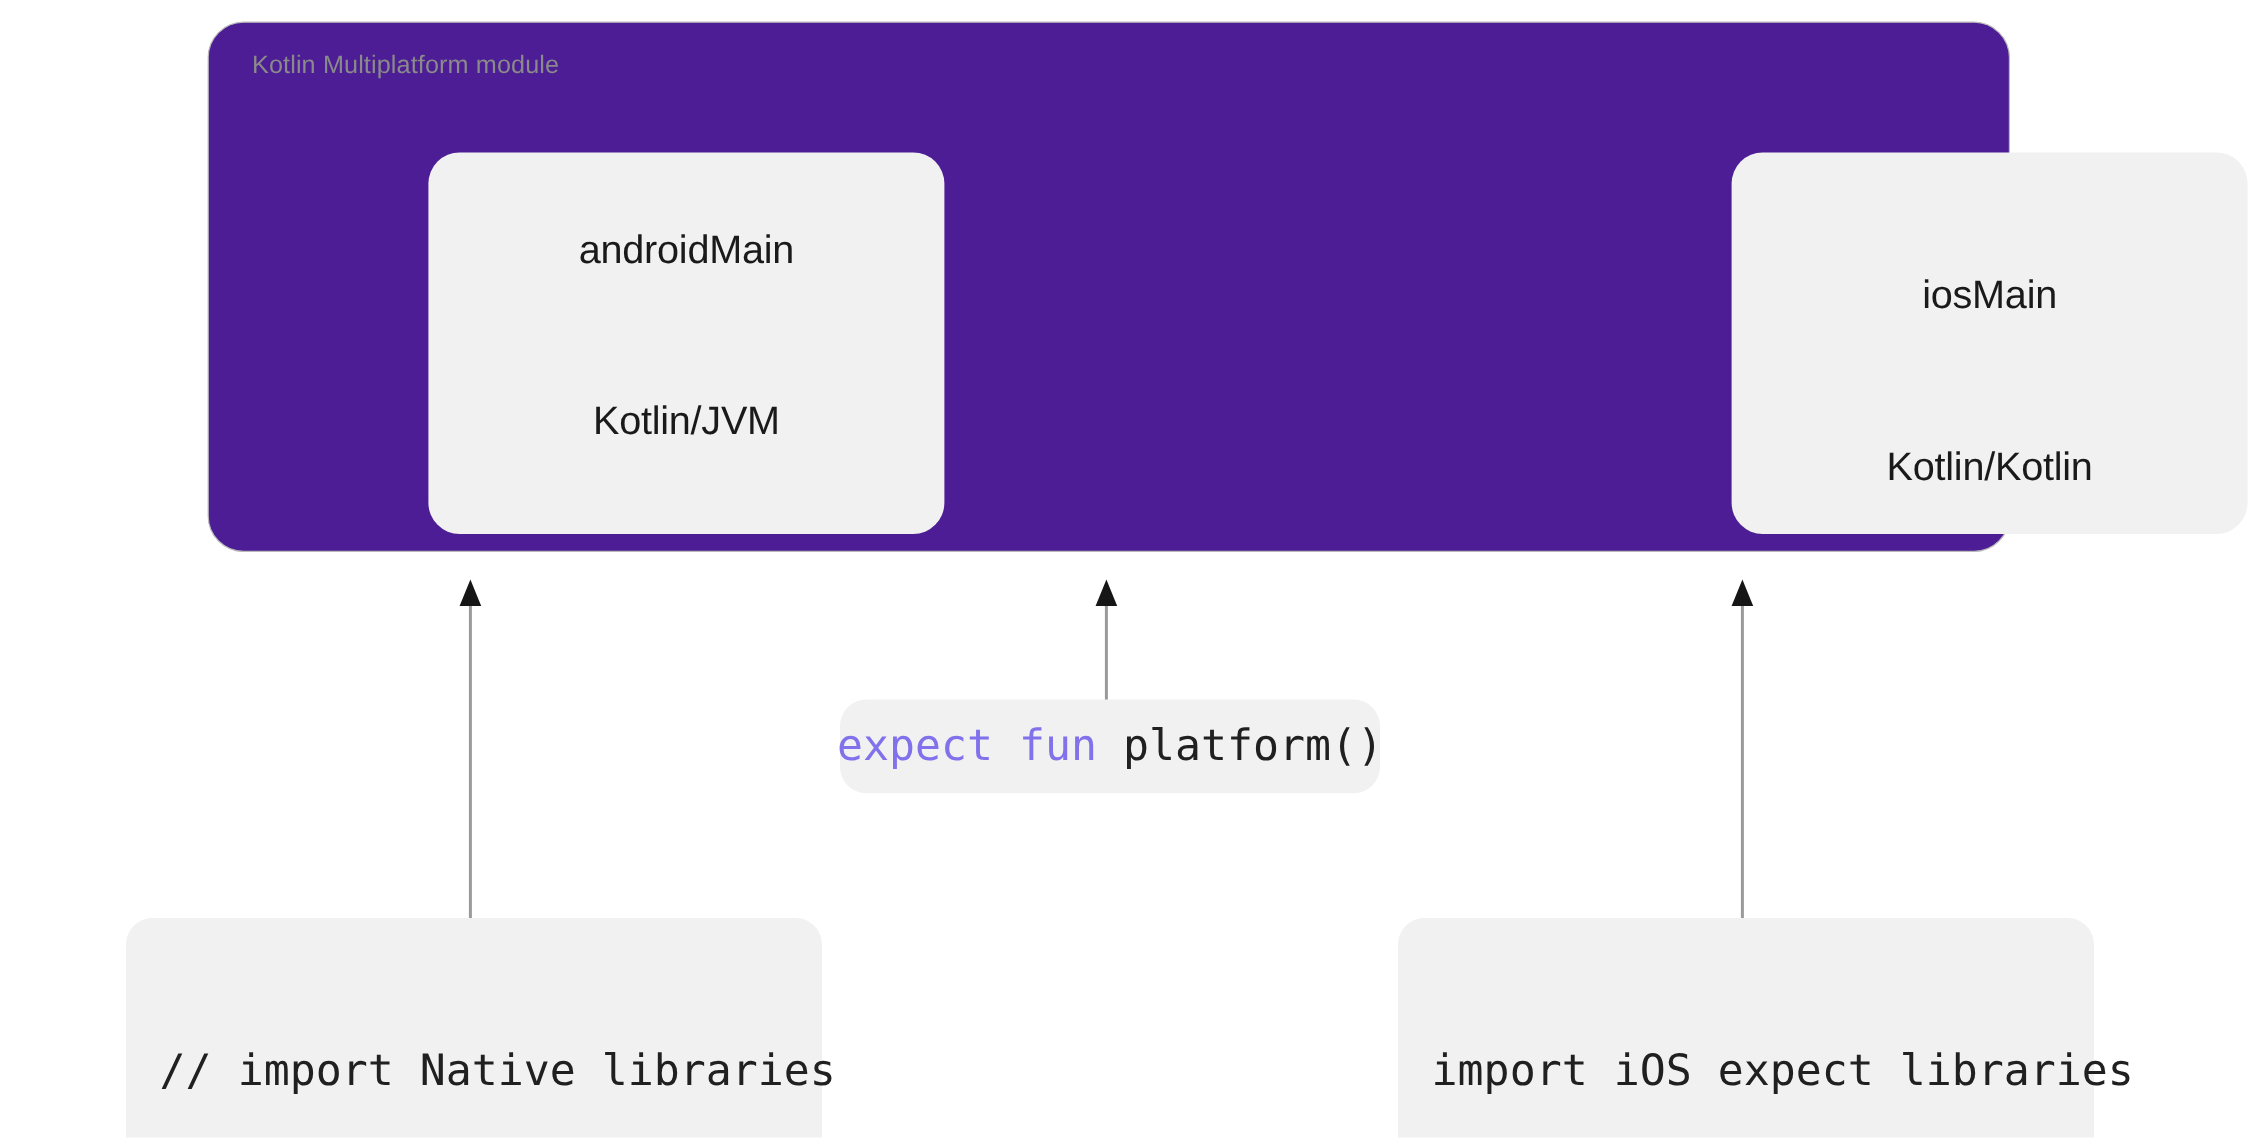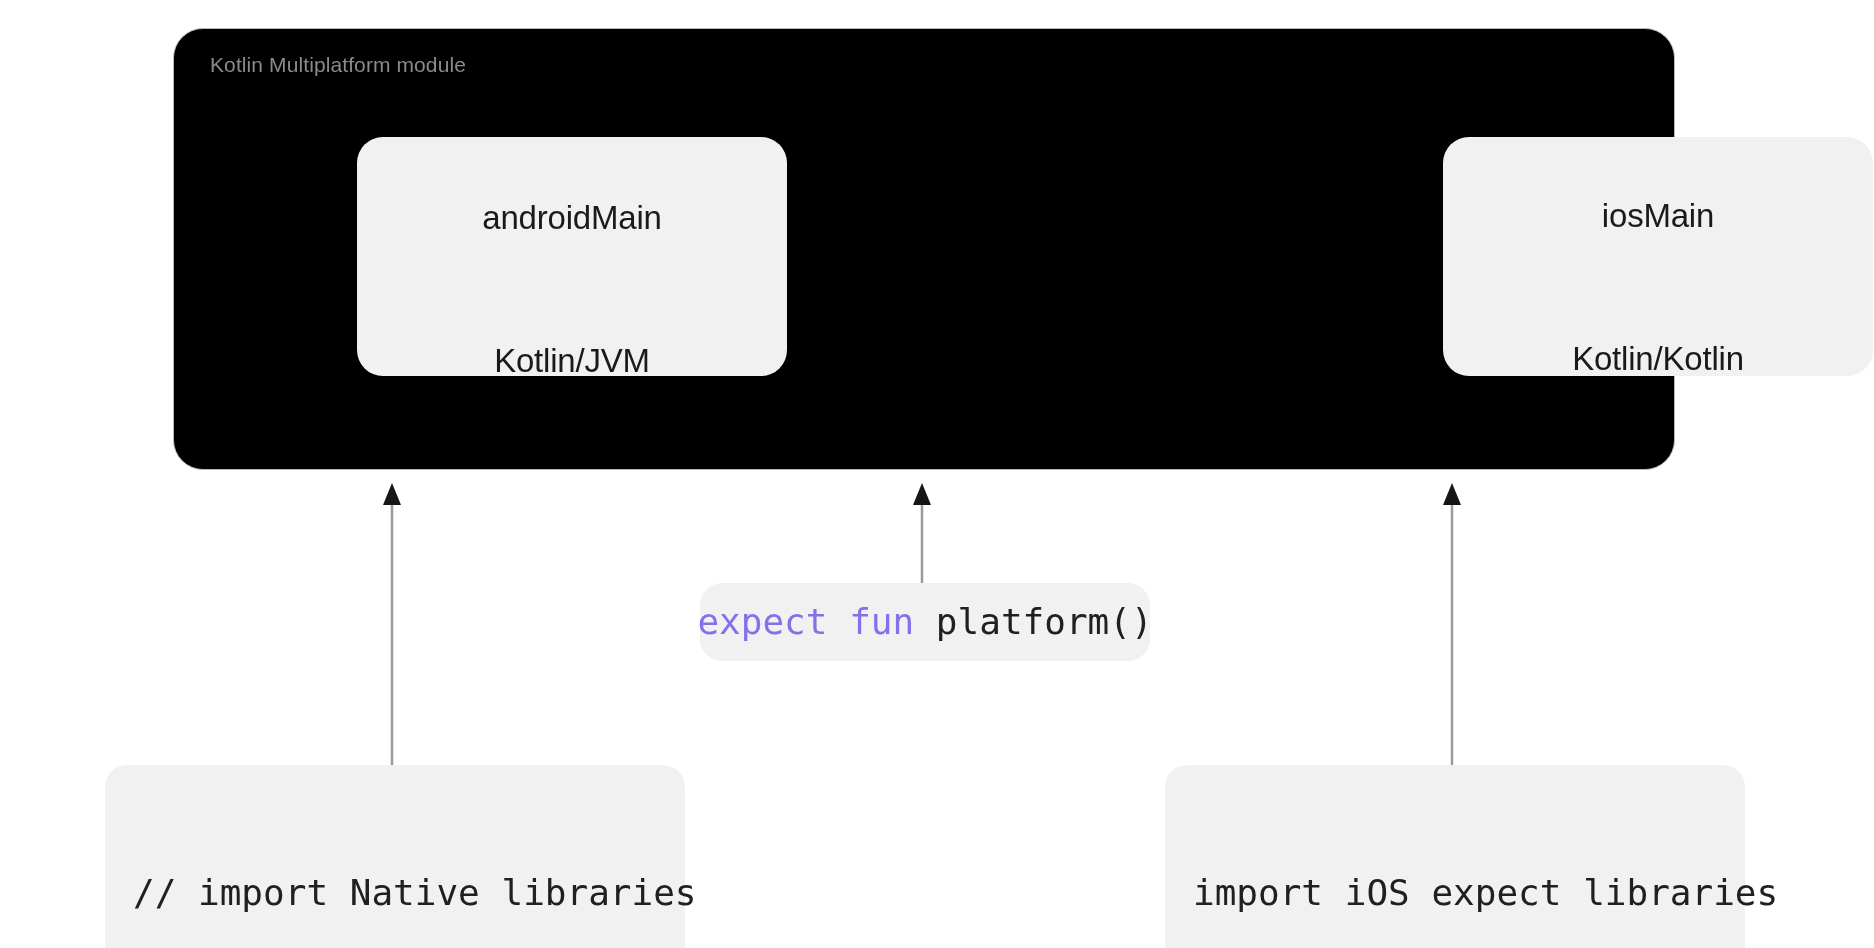--- a/index.html
+++ b/index.html
@@ -13,45 +13,45 @@
     position: relative;
     overflow: hidden;
     font-family: "Liberation Sans", sans-serif;
     -webkit-font-smoothing: antialiased;
   }
 
   
   #kmp-module {
     position: absolute;
     left: 173px;
-    top: 28px;
+    top: 18px;
     width: 1502px;
     height: 442px;
     box-sizing: border-box;
     border: 1.5px solid #b9b9b9;
     border-radius: 30px;
-    background: #000000;
+    background: #4c1d95;
     padding-left: 16px;
   }
   #kmp-module-label {
     position: absolute;
     left: 36px;
     top: 24px;
     font-size: 21px;
     color: #8a8a8a;
     letter-spacing: 0.1px;
     white-space: nowrap;
   }
 
   
   .sourceset-box {
     position: absolute;
     top: 108px;
     width: 430px;
-    height: 239px;
+    height: 318px;
     box-sizing: border-box;
     background: #f1f1f1;
     border-radius: 26px;
     display: flex;
     flex-direction: column;
     align-items: center;
   }
   #box-androidmain { left: 183px; }
   #box-common      { left: 726px; }
   #box-iosmain     { left: 1269px; justify-content: center; }

